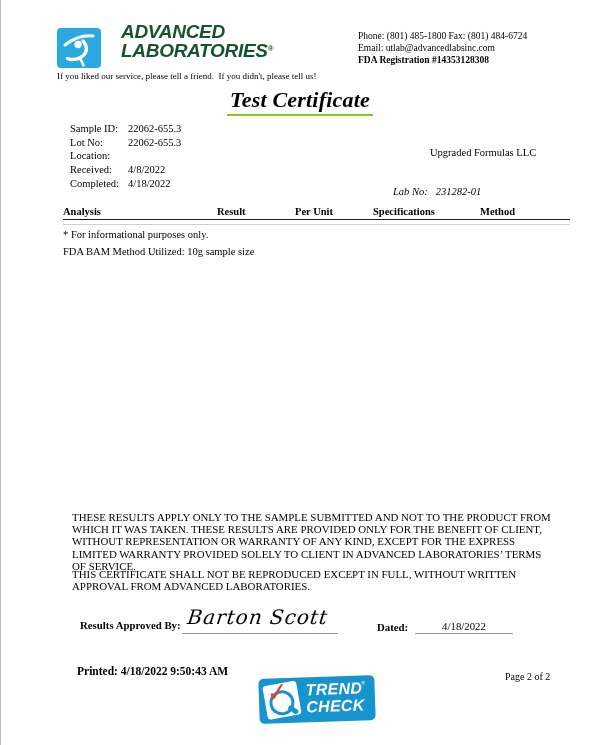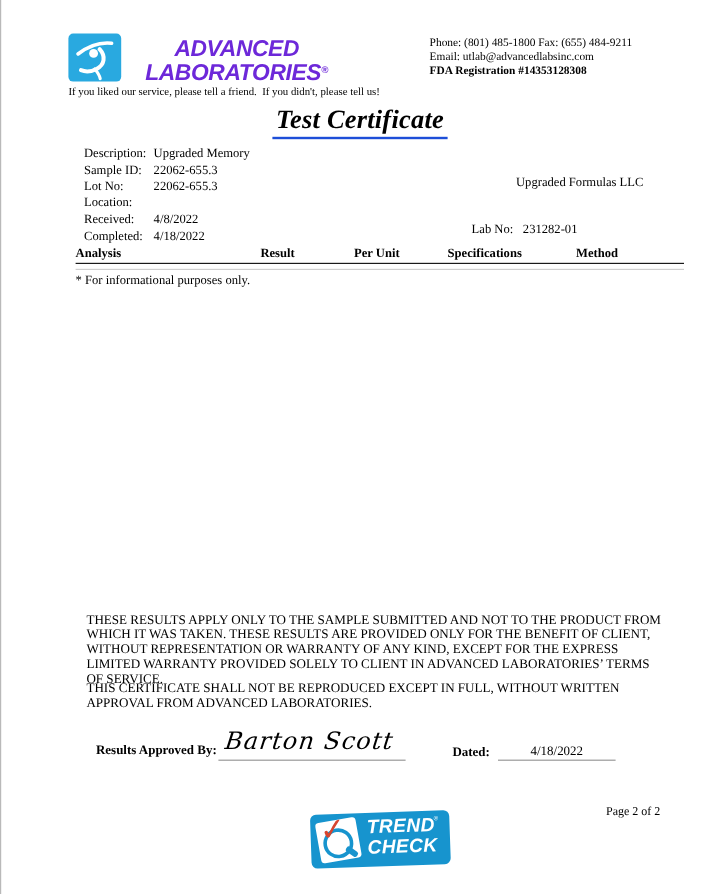--- a/index.html
+++ b/index.html
@@ -7,39 +7,39 @@
     position:relative;width:600px;height:745px;background:#ffffff;
     font-family:"Liberation Serif",serif;color:#000;overflow:hidden;
   }
   .pre{white-space:pre-wrap;}
   .scan-edge{position:absolute;left:0;top:0;width:1px;height:745px;background:#b9b9b9;}
 
   
   .logo-box{position:absolute;left:57px;top:28px;width:44px;height:40px;
     background:#29A9E0;border-radius:4px;}
   .logo-box svg{display:block;width:44px;height:40px;}
-  .logo-text{position:absolute;left:121px;top:34px;line-height:16.5px;
+  .logo-text{position:absolute;left:121px;top:24px;line-height:16.5px;
     font-family:"Liberation Sans",sans-serif;font-style:italic;font-weight:bold;
-    font-size:19px;color:#6d28d9;letter-spacing:-0.3px;text-align:center;}
+    font-size:19px;color:#14532d;letter-spacing:-0.3px;}
   .logo-text .reg{font-size:8px;vertical-align:6px;letter-spacing:0;}
   .tagline{position:absolute;left:57px;top:71px;font-size:9px;}
 
   .contact{position:absolute;left:358px;top:30px;font-size:9.5px;line-height:12.2px;}
   .contact .fda{font-weight:bold;}
 
   
   .title-wrap{position:absolute;left:0;top:87px;width:600px;text-align:center;}
   .title{display:inline-block;font-size:22px;font-weight:bold;font-style:italic;
-    border-bottom:2px solid #1d4ed8;padding:0 3px 1px 3px;letter-spacing:0.2px;}
+    border-bottom:2px solid #84cc16;padding:0 3px 1px 3px;letter-spacing:0.2px;}
 
   
   .sample-info{position:absolute;left:70px;top:122px;font-size:10.5px;line-height:13.7px;}
   .sample-info .lbl{display:inline-block;width:58px;}
   .client{position:absolute;left:430px;top:133px;font-size:10.5px;margin-top:14px;}
-  .labno{position:absolute;left:393px;top:186px;font-size:10.5px;}
+  .labno{position:absolute;left:393px;top:186px;font-size:10.5px;font-style:italic;}
   .labno .val{margin-left:8px;}
 
   
   .thead{position:absolute;top:206px;font-size:10.5px;font-weight:bold;}
   .col-analysis{left:63px;}
   .col-result{left:217px;}
   .col-perunit{left:295px;}
   .col-specs{left:373px;}
   .col-method{left:480px;}
   .rule-dark{position:absolute;left:63px;top:219px;width:507px;border-top:1.8px solid #1a1a1a;}
@@ -100,62 +100,63 @@
       <path d="M22 29.5 C 24.5 32.5, 26 35, 26.5 37.5" stroke="#ffffff" stroke-width="2.6" fill="none" stroke-linecap="round"></path>
     </svg>
   </div>
   <div class="logo-text">
     <span>ADVANCED</span><br>
     <span>LABORATORIES</span><span class="reg">®</span>
   </div>
   <div class="tagline pre">If you liked our service, please tell a friend.  If you didn't, please tell us!</div>
 
   <div class="contact">
-    <div>Phone: (801) 485-1800 Fax: (655) 484-9211</div>
+    <div>Phone: (801) 485-1800 Fax: (801) 484-6724</div>
     <div>Email: utlab@advancedlabsinc.com</div>
     <div class="fda">FDA Registration #14353128308</div>
   </div>
 
   <div class="title-wrap">
     <span class="title">Test Certificate</span>
   </div>
 
   <div class="sample-info">
-    <div><span class="lbl">Description:</span><span>Upgraded Memory</span></div>
     <div><span class="lbl">Sample ID:</span><span>22062-655.3</span></div>
     <div><span class="lbl">Lot No:</span><span>22062-655.3</span></div>
     <div><span class="lbl">Location:</span><span></span></div>
     <div><span class="lbl">Received:</span><span>4/8/2022</span></div>
     <div><span class="lbl">Completed:</span><span>4/18/2022</span></div>
   </div>
   <div class="client">Upgraded Formulas LLC</div>
   <div class="labno">
     <span>Lab No:</span><span class="val">231282-01</span>
   </div>
 
   <div class="thead col-analysis">Analysis</div>
   <div class="thead col-result">Result</div>
   <div class="thead col-perunit">Per Unit</div>
   <div class="thead col-specs">Specifications</div>
   <div class="thead col-method">Method</div>
   <div class="rule-dark"></div>
   <div class="rule-light"></div>
 
   <div class="note note1">* For informational purposes only.</div>
+  <div class="note note2">FDA BAM Method Utilized: 10g sample size</div>
 
   <div class="disclaimer disc1">THESE RESULTS APPLY ONLY TO THE SAMPLE SUBMITTED AND NOT TO THE PRODUCT FROM WHICH IT WAS TAKEN. THESE RESULTS ARE PROVIDED ONLY FOR THE BENEFIT OF CLIENT, WITHOUT REPRESENTATION OR WARRANTY OF ANY KIND, EXCEPT FOR THE EXPRESS LIMITED WARRANTY PROVIDED SOLELY TO CLIENT IN ADVANCED LABORATORIES’ TERMS OF SERVICE.</div>
   <div class="disclaimer disc2">THIS CERTIFICATE SHALL NOT BE REPRODUCED EXCEPT IN FULL, WITHOUT WRITTEN APPROVAL FROM ADVANCED LABORATORIES.</div>
 
   <div class="approve-label">Results Approved By:</div>
   <div class="signature">Barton Scott</div>
   <div class="sig-line"></div>
   <div class="dated-label">Dated:</div>
   <div class="date-val">4/18/2022</div>
   <div class="date-line"></div>
 
+  <div class="printed">Printed: 4/18/2022 9:50:43 AM</div>
   <div class="tc-badge">
     <div class="tc-tile">
       <div class="tc-ring"></div>
       <div class="tc-handle"></div>
       <div class="tc-check">✓</div>
     </div>
     <div class="tc-text">
       <span class="word">TREND</span>
       <span class="word">CHECK</span>
     </div>

